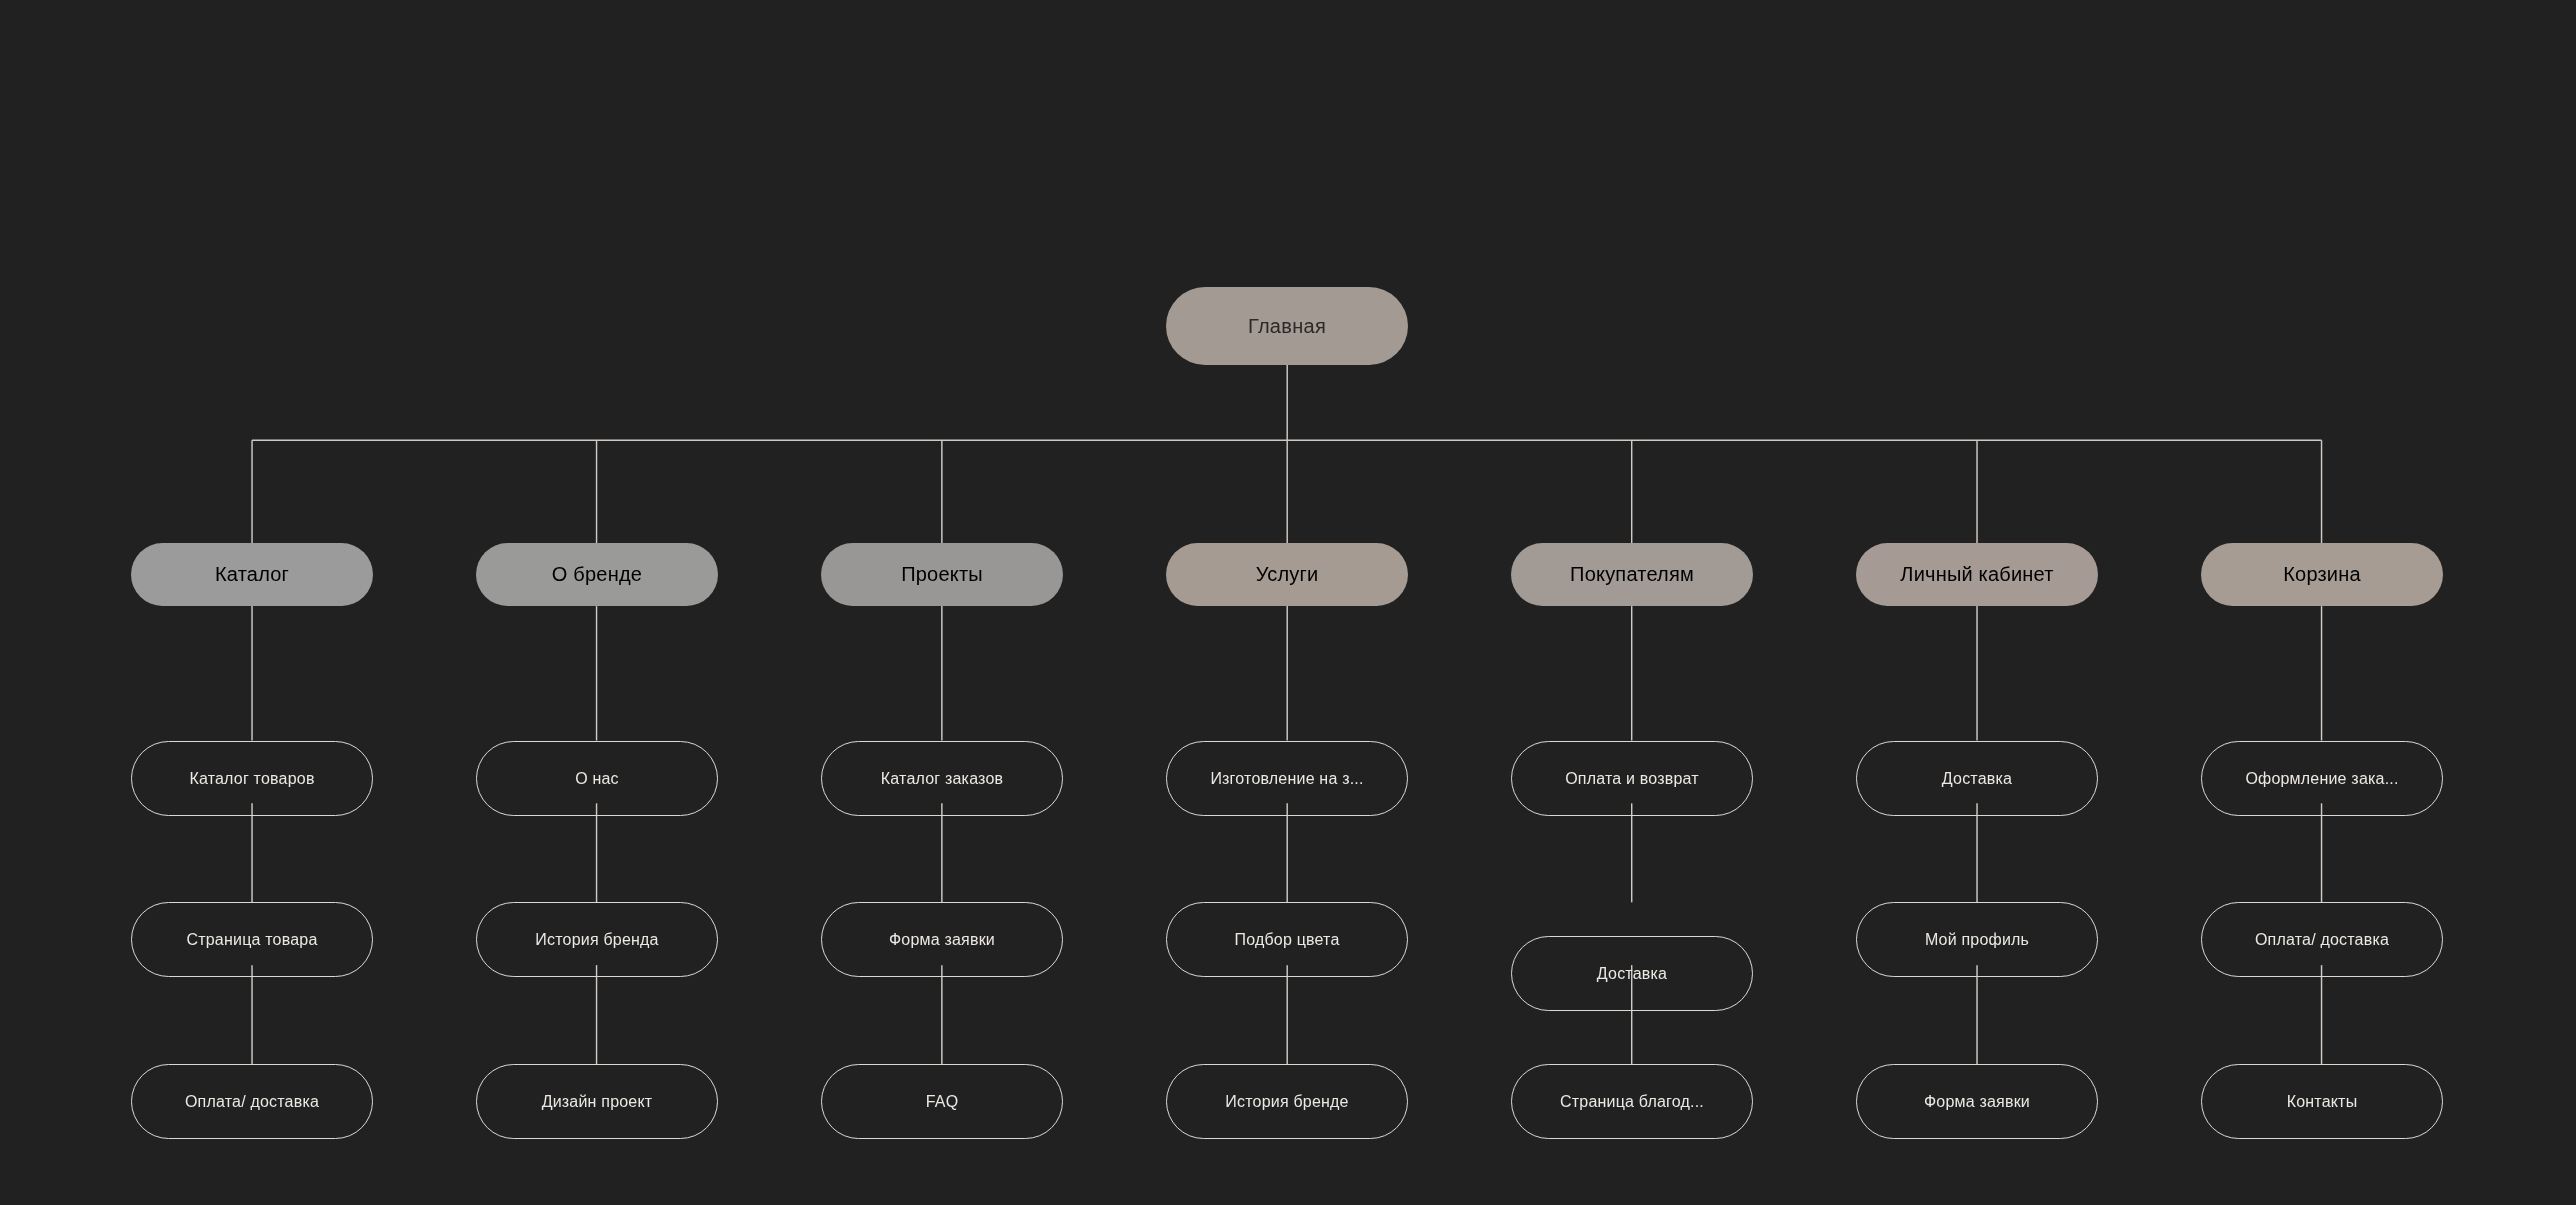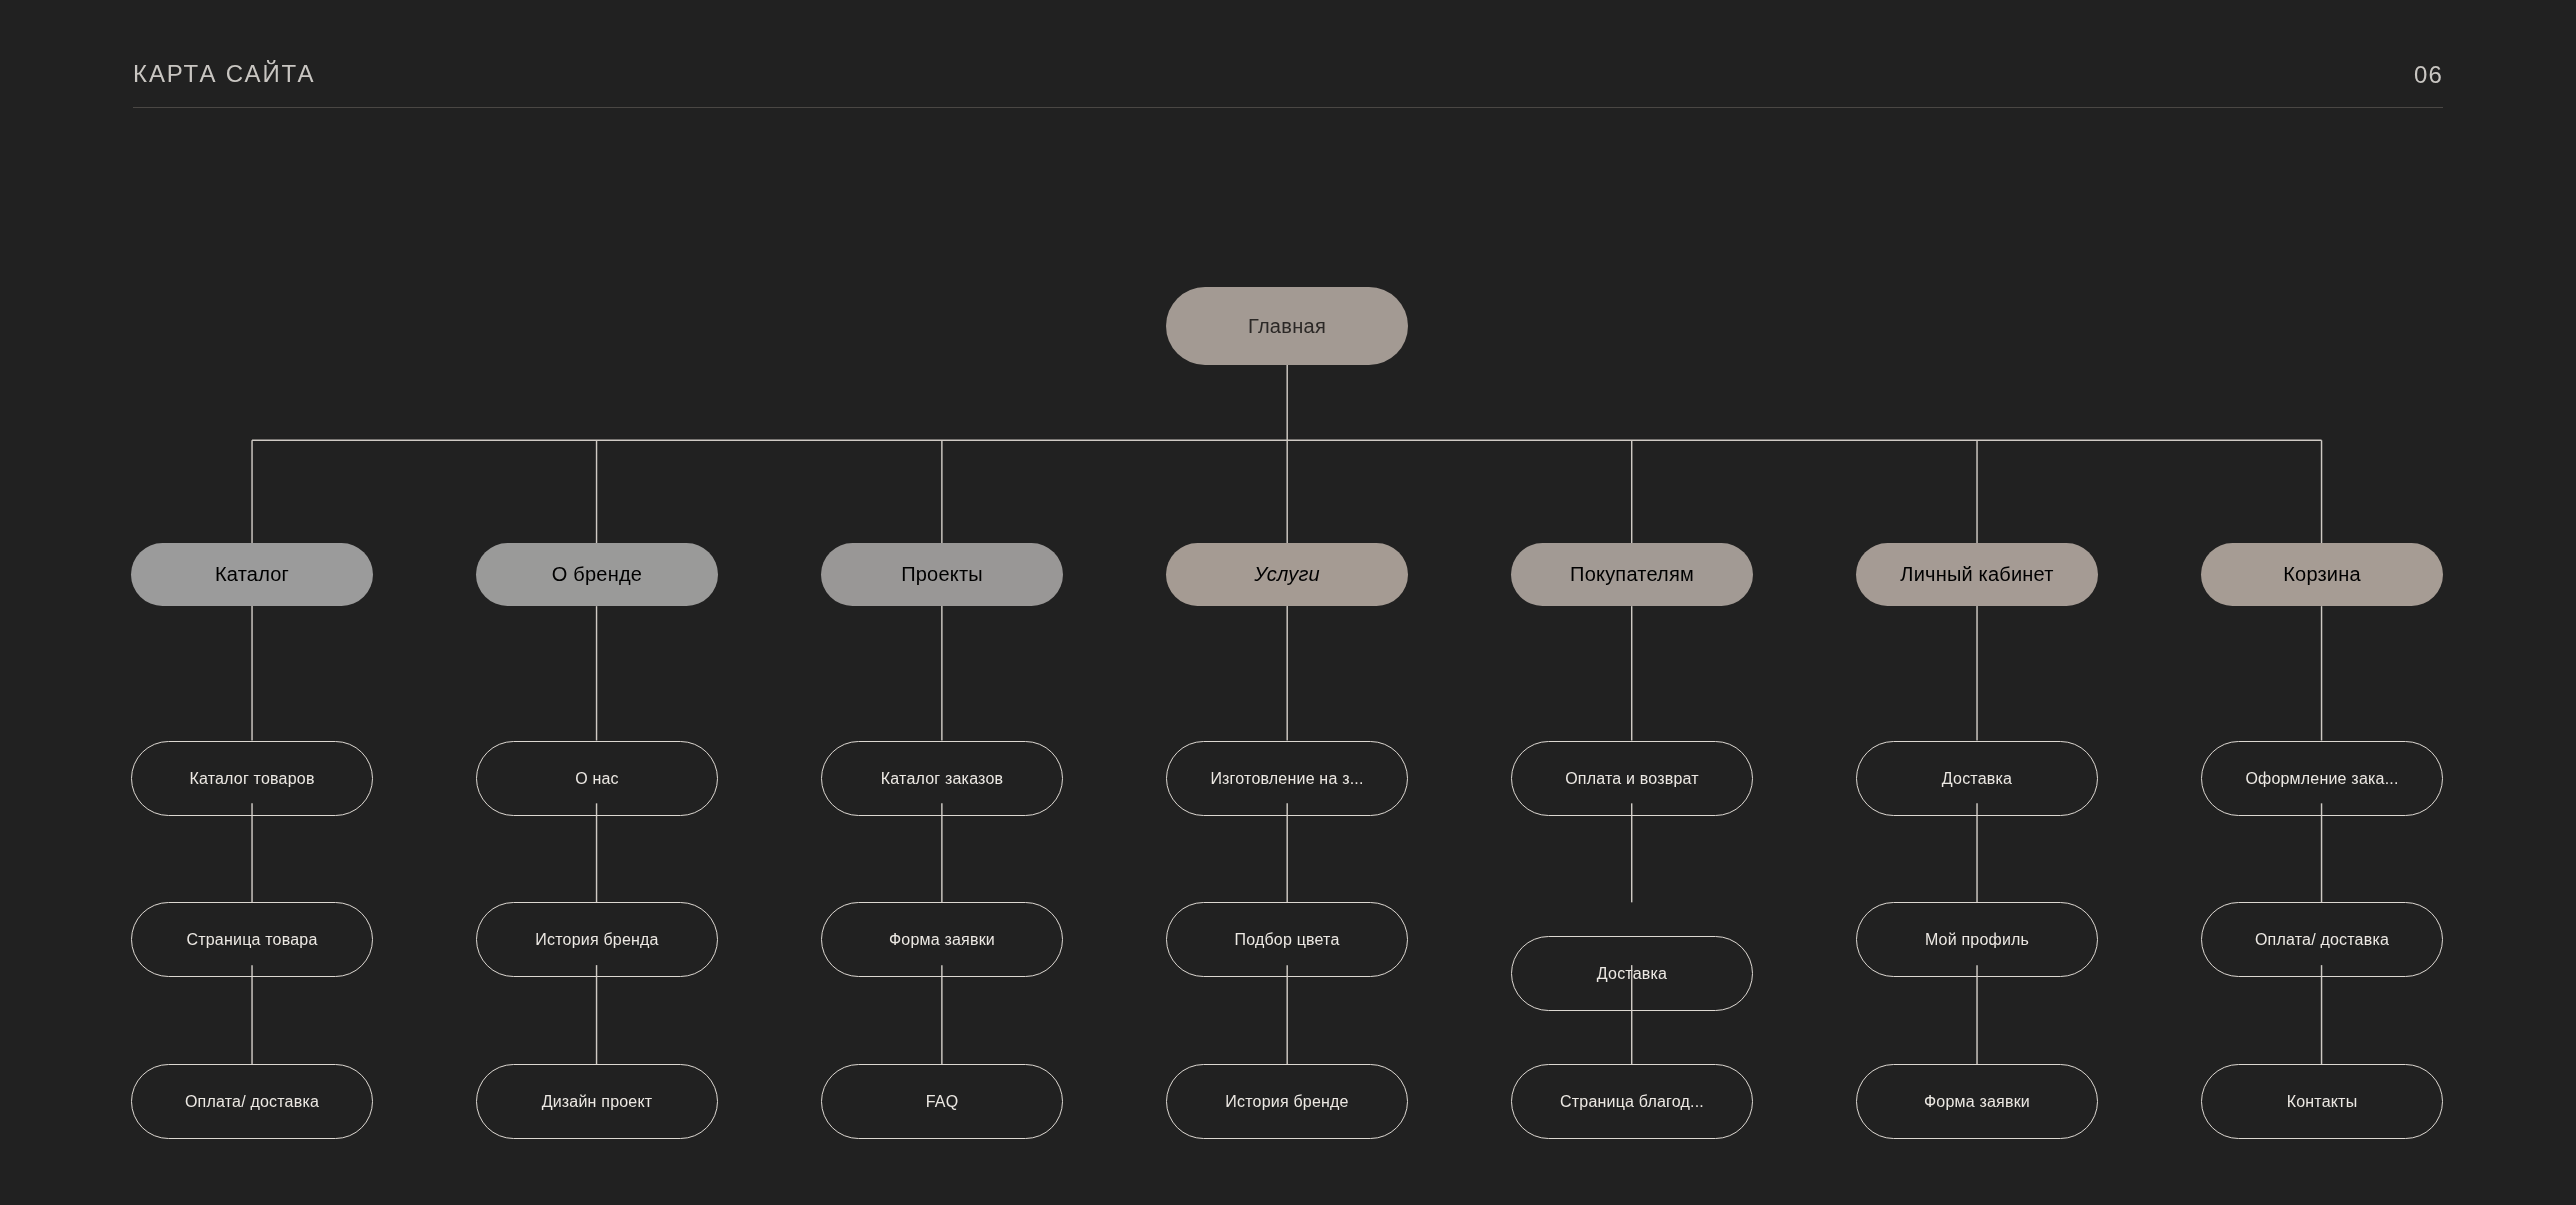--- a/index.html
+++ b/index.html
@@ -104,25 +104,20 @@
     overflow:hidden;
     text-overflow:ellipsis;
     white-space:nowrap;
   }
 </style>
 </head>
 <body>
 
 <div id="page">
 
-  <div id="header">
-    <div id="header-title">КАРТА САЙТА</div>
-    <div id="header-page-number">06</div>
-    <div id="header-rule"></div>
-  </div>
 
   <div id="diagram">
     <svg id="connectors" width="2576" height="1205" viewBox="0 0 3200 1497">
         <line x1="1599" y1="435" x2="1599" y2="547" stroke="#cfcac4" stroke-width="1.8"></line>
         <line x1="313" y1="547" x2="2884" y2="547" stroke="#cfcac4" stroke-width="1.8"></line>
         <line x1="313" y1="547" x2="313" y2="675" stroke="#cfcac4" stroke-width="1.8"></line>
         <line x1="313" y1="753" x2="313" y2="920" stroke="#cfcac4" stroke-width="1.8"></line>
         <line x1="313" y1="998" x2="313" y2="1121" stroke="#cfcac4" stroke-width="1.8"></line>
         <line x1="313" y1="1199" x2="313" y2="1322" stroke="#cfcac4" stroke-width="1.8"></line>
         <line x1="741" y1="547" x2="741" y2="675" stroke="#cfcac4" stroke-width="1.8"></line>
@@ -183,21 +178,21 @@
         </div>
         <div class="node node-leaf" style="left: 821px; top: 741px;">
           <span class="node-label">Каталог заказов</span>
         </div>
         <div class="node node-leaf" style="left: 821px; top: 902px;">
           <span class="node-label">Форма заявки</span>
         </div>
         <div class="node node-leaf" style="left: 821px; top: 1064px;">
           <span class="node-label">FAQ</span>
         </div>
-        <div class="node node-section" style="left: 1166px; top: 543px; background: rgb(165, 155, 147); font-style: italic;">
+        <div class="node node-section" style="left: 1166px; top: 543px; background: rgb(165, 155, 147);">
           <span class="node-label">Услуги</span>
         </div>
         <div class="node node-leaf" style="left: 1166px; top: 741px;">
           <span class="node-label">Изготовление на з...</span>
         </div>
         <div class="node node-leaf" style="left: 1166px; top: 902px;">
           <span class="node-label">Подбор цвета</span>
         </div>
         <div class="node node-leaf" style="left: 1166px; top: 1064px;">
           <span class="node-label">История бренде</span>

